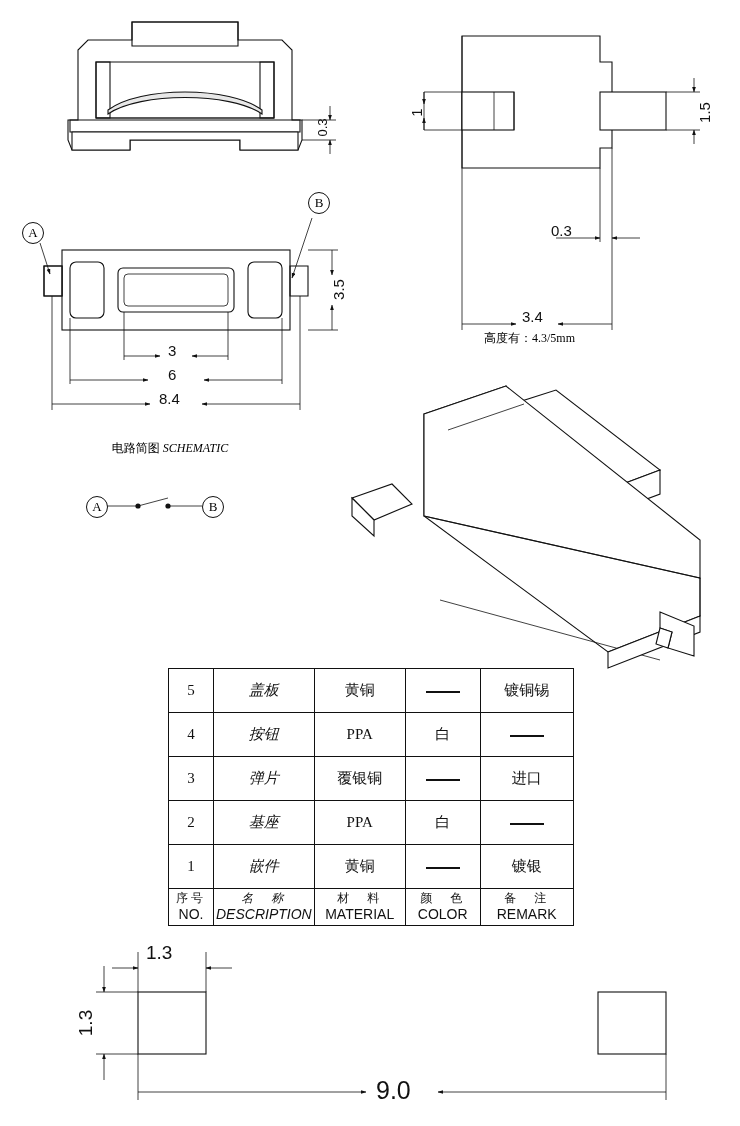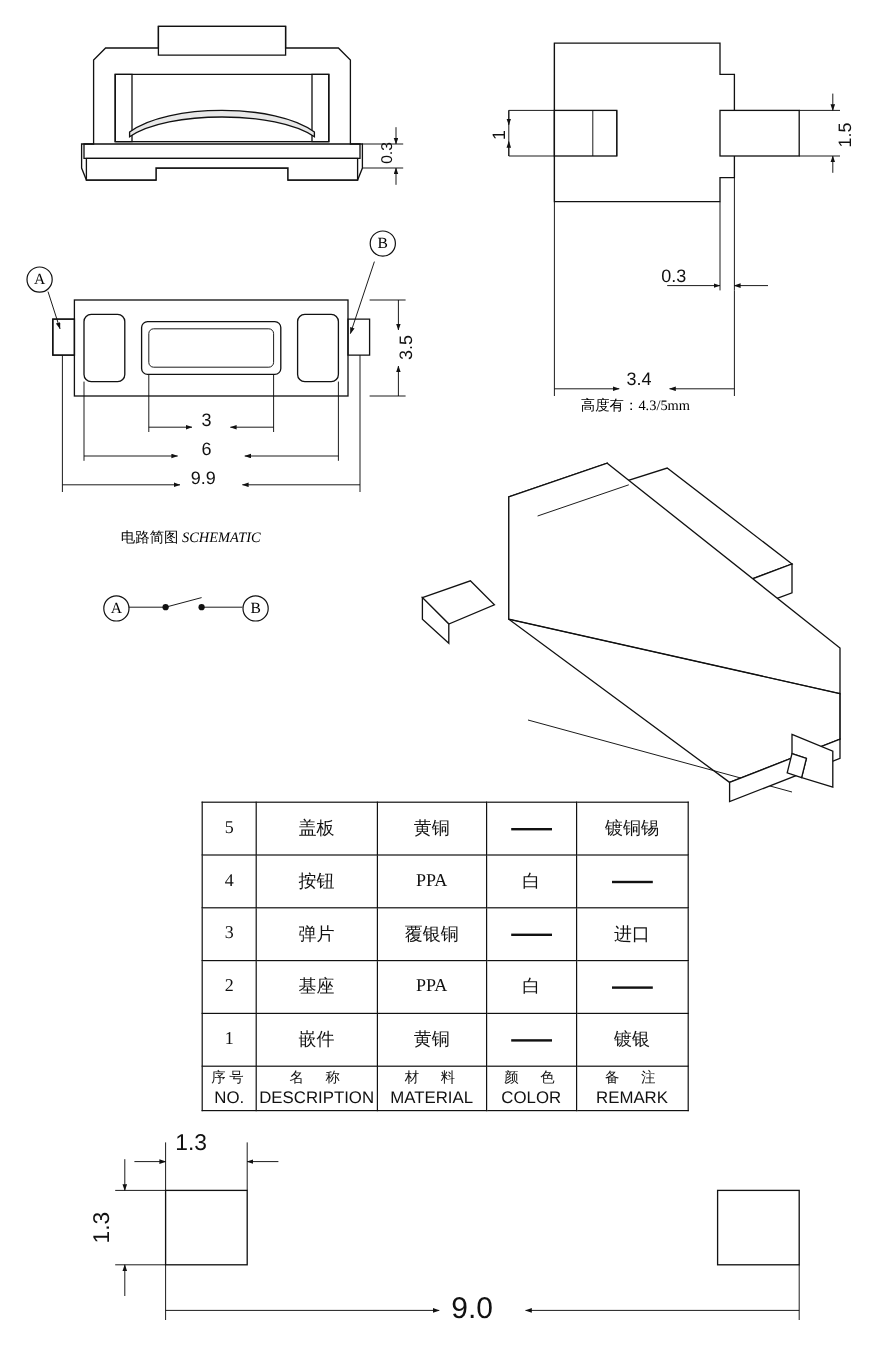--- a/index.html
+++ b/index.html
@@ -10,21 +10,21 @@
   .vert{transform:rotate(-90deg);transform-origin:center center;}
   svg{position:absolute;left:0;top:0;overflow:visible;}
   .ln{stroke:#111;fill:none;stroke-width:1.1;}
   .thin{stroke:#111;fill:none;stroke-width:0.8;}
   .fill-w{fill:#fff;stroke:#111;stroke-width:1.1;}
   .fill-g{fill:#e8e8e8;stroke:#111;stroke-width:1.1;}
   
   .bom{position:absolute;left:168px;top:668px;border:1.6px solid #111;border-collapse:collapse;background:#fff;}
   .bom td{border:1px solid #111;text-align:center;font-size:15px;padding:0;height:43px;color:#111;}
   .bom td.no{width:40px;}
-  .bom td.desc{width:86px;}
+  .bom td.desc{width:86px;font-style:italic;}
   .bom td.mat{width:86px;}
   .bom td.col{width:70px;}
   .bom td.rem{width:88px;}
   .bom tr.head td{height:34px;font-size:11.5px;line-height:1.25;padding:1px 2px;margin-top:27px;}
   .bom tr.head .cn{display:block;letter-spacing:3px;font-family:"Liberation Serif",serif;font-size:12px;}
   .bom tr.head .en{display:block;font-family:"Liberation Sans",sans-serif;font-size:14px;}
   .dashline{display:inline-block;width:34px;height:0;border-top:2px solid #111;vertical-align:middle;}
   .schem-label{position:absolute;text-align:center;font-size:12px;line-height:1.35;}
   .schem-label .cn{font-family:"Liberation Serif",serif;}
   .schem-label .en{font-family:"Liberation Serif",serif;font-style:italic;}
@@ -197,35 +197,35 @@
       <line class="thin" x1="138" y1="1092" x2="366" y2="1092" marker-end="url(#arS)"></line>
       <line class="thin" x1="666" y1="1092" x2="438" y2="1092" marker-end="url(#arS)"></line>
     </g>
   </svg>
 
   <div class="dim vert" style="left:313px;top:120px;">0.3</div>
 
   <div class="dim vert big" style="left:328px;top:281px;">3.5</div>
   <div class="dim big" style="left:168px;top:342px;">3</div>
   <div class="dim big" style="left:168px;top:366px;">6</div>
-  <div class="dim big" style="left:159px;top:390px;">9.9</div>
+  <div class="dim big" style="left:159px;top:390px;">8.4</div>
 
   <div class="dim vert big" style="left:412px;top:104px;">1</div>
   <div class="dim vert big" style="left:694px;top:104px;">1.5</div>
   <div class="dim big" style="left:551px;top:222px;">0.3</div>
   <div class="dim big" style="left:522px;top:308px;">3.4</div>
 
   <div class="dim" style="left:146px;top:942px;font-size:19px;">1.3</div>
   <div class="dim vert" style="left:73px;top:1012px;font-size:19px;">1.3</div>
   <div class="dim" style="left:376px;top:1076px;font-size:25px;">9.0</div>
 
   <div class="ab" style="left:22px;top:222px;">A</div>
   <div class="ab" style="left:308px;top:192px;">B</div>
 
-  <div class="schem-label" style="left:97px;top:440px;width:124px;">
+  <div class="schem-label" style="left:108px;top:440px;width:124px;">
     <span class="cn">电路简图</span>
     <span class="en">SCHEMATIC</span>
   </div>
   <div class="ab" style="left:86px;top:496px;">A</div>
   <div class="ab" style="left:202px;top:496px;">B</div>
 
   <div class="note" style="left:484px;top:330px;">高度有：4.3/5mm</div>
 
   <table class="bom">
     <tbody>

